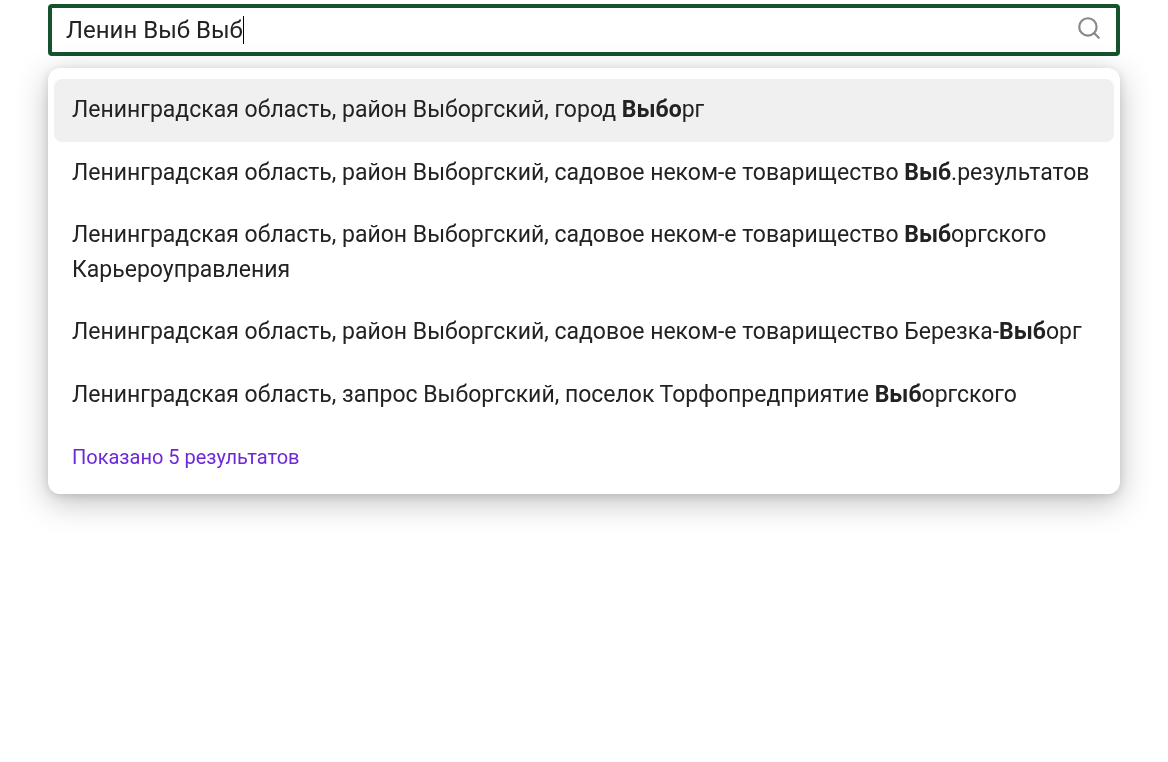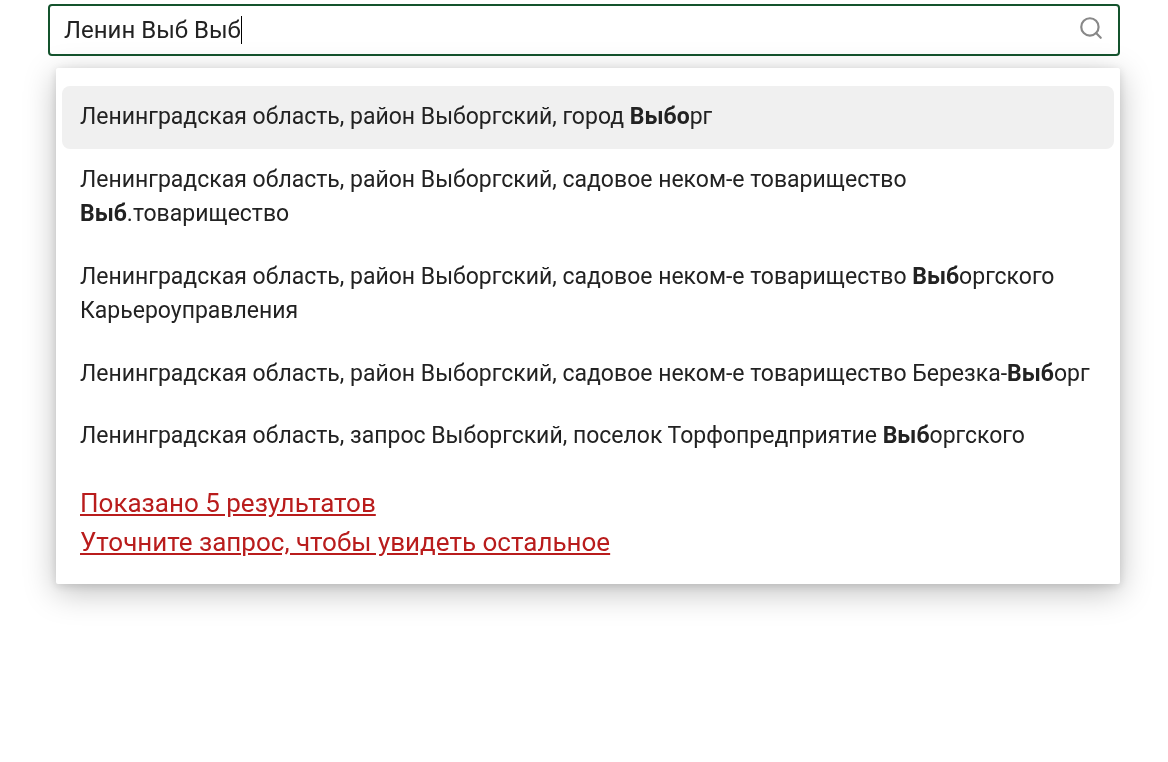--- a/index.html
+++ b/index.html
@@ -16,21 +16,21 @@
     }
     .container {
       padding: 4px 48px 0 48px;
     }
     .search-wrapper {
       position: relative;
     }
     .search-box {
       display: flex;
       align-items: center;
-      border: 2px solid #14532d;
+      border: 4px solid #14532d;
       border-radius: 4px;
       height: 52px;
       padding: 0 14px;
       background: #fff;
     }
     .search-input-wrap {
       flex: 1;
       position: relative;
       display: flex;
       align-items: center;
@@ -54,47 +54,45 @@
     .search-icon {
       color: #888;
       flex-shrink: 0;
     }
     .dropdown {
       position: absolute;
       top: 64px;
       left: 0;
       right: 0;
       background: #fff;
-      border-radius: 2px;
+      border-radius: 12px;
       box-shadow: 0 8px 32px rgba(0,0,0,0.25), 0 2px 8px rgba(0,0,0,0.12);
-      padding: 18px 0 22px 0;
-      margin-left: 8px;
+      padding: 11px 0 22px 0;
     }
     .suggestion {
       padding: 14px 24px;
       font-size: 23px;
       line-height: 1.5;
       color: #222;
       cursor: pointer;
     }
     .suggestion.highlighted {
       background: #f0f0f0;
       border-radius: 8px;
       margin: 0 6px;
       padding: 14px 18px;
     }
     .suggestion .bold {
       font-weight: 700;
     }
     .footer {
       padding: 16px 24px 0 24px;
-      font-size: 26px;
+      font-size: 20px;
       line-height: 1.5;
-      color: #b91c1c;
-      text-decoration: underline;
+      color: #6d28d9;
     }
   </style>
 </head>
 <body>
 
 <div class="container">
   <div class="search-wrapper">
     <div class="search-box">
       <div class="search-input-wrap">
         <span class="search-text">Ленин Выб Выб</span>
@@ -104,24 +102,23 @@
         <svg width="26" height="26" viewBox="0 0 24 24" fill="none" stroke="currentColor" stroke-width="2" stroke-linecap="round" stroke-linejoin="round">
           <circle cx="11" cy="11" r="8"></circle>
           <line x1="21" y1="21" x2="16.65" y2="16.65"></line>
         </svg>
       </span>
     </div>
 
     <div class="dropdown">
       <div id="suggestions-list">
           <div class="suggestion highlighted"><span>Ленинградская область, район Выборгский, город </span><span class="bold">Выбо</span><span>рг</span></div>
-          <div class="suggestion"><span>Ленинградская область, район Выборгский, садовое неком-е товарищество </span><span class="bold">Выб</span><span>.товарищество</span></div>
+          <div class="suggestion"><span>Ленинградская область, район Выборгский, садовое неком-е товарищество </span><span class="bold">Выб</span><span>.результатов</span></div>
           <div class="suggestion"><span>Ленинградская область, район Выборгский, садовое неком-е товарищество </span><span class="bold">Выб</span><span>оргского Карьероуправления</span></div>
           <div class="suggestion"><span>Ленинградская область, район Выборгский, садовое неком-е товарищество Березка-</span><span class="bold">Выб</span><span>орг</span></div>
           <div class="suggestion"><span>Ленинградская область, запрос Выборгский, поселок Торфопредприятие </span><span class="bold">Выб</span><span>оргского</span></div>
         </div>
       <div class="footer">
         <div>Показано 5 результатов</div>
-        <div>Уточните запрос, чтобы увидеть остальное</div>
       </div>
     </div>
   </div>
 </div>
 
 </body></html>

